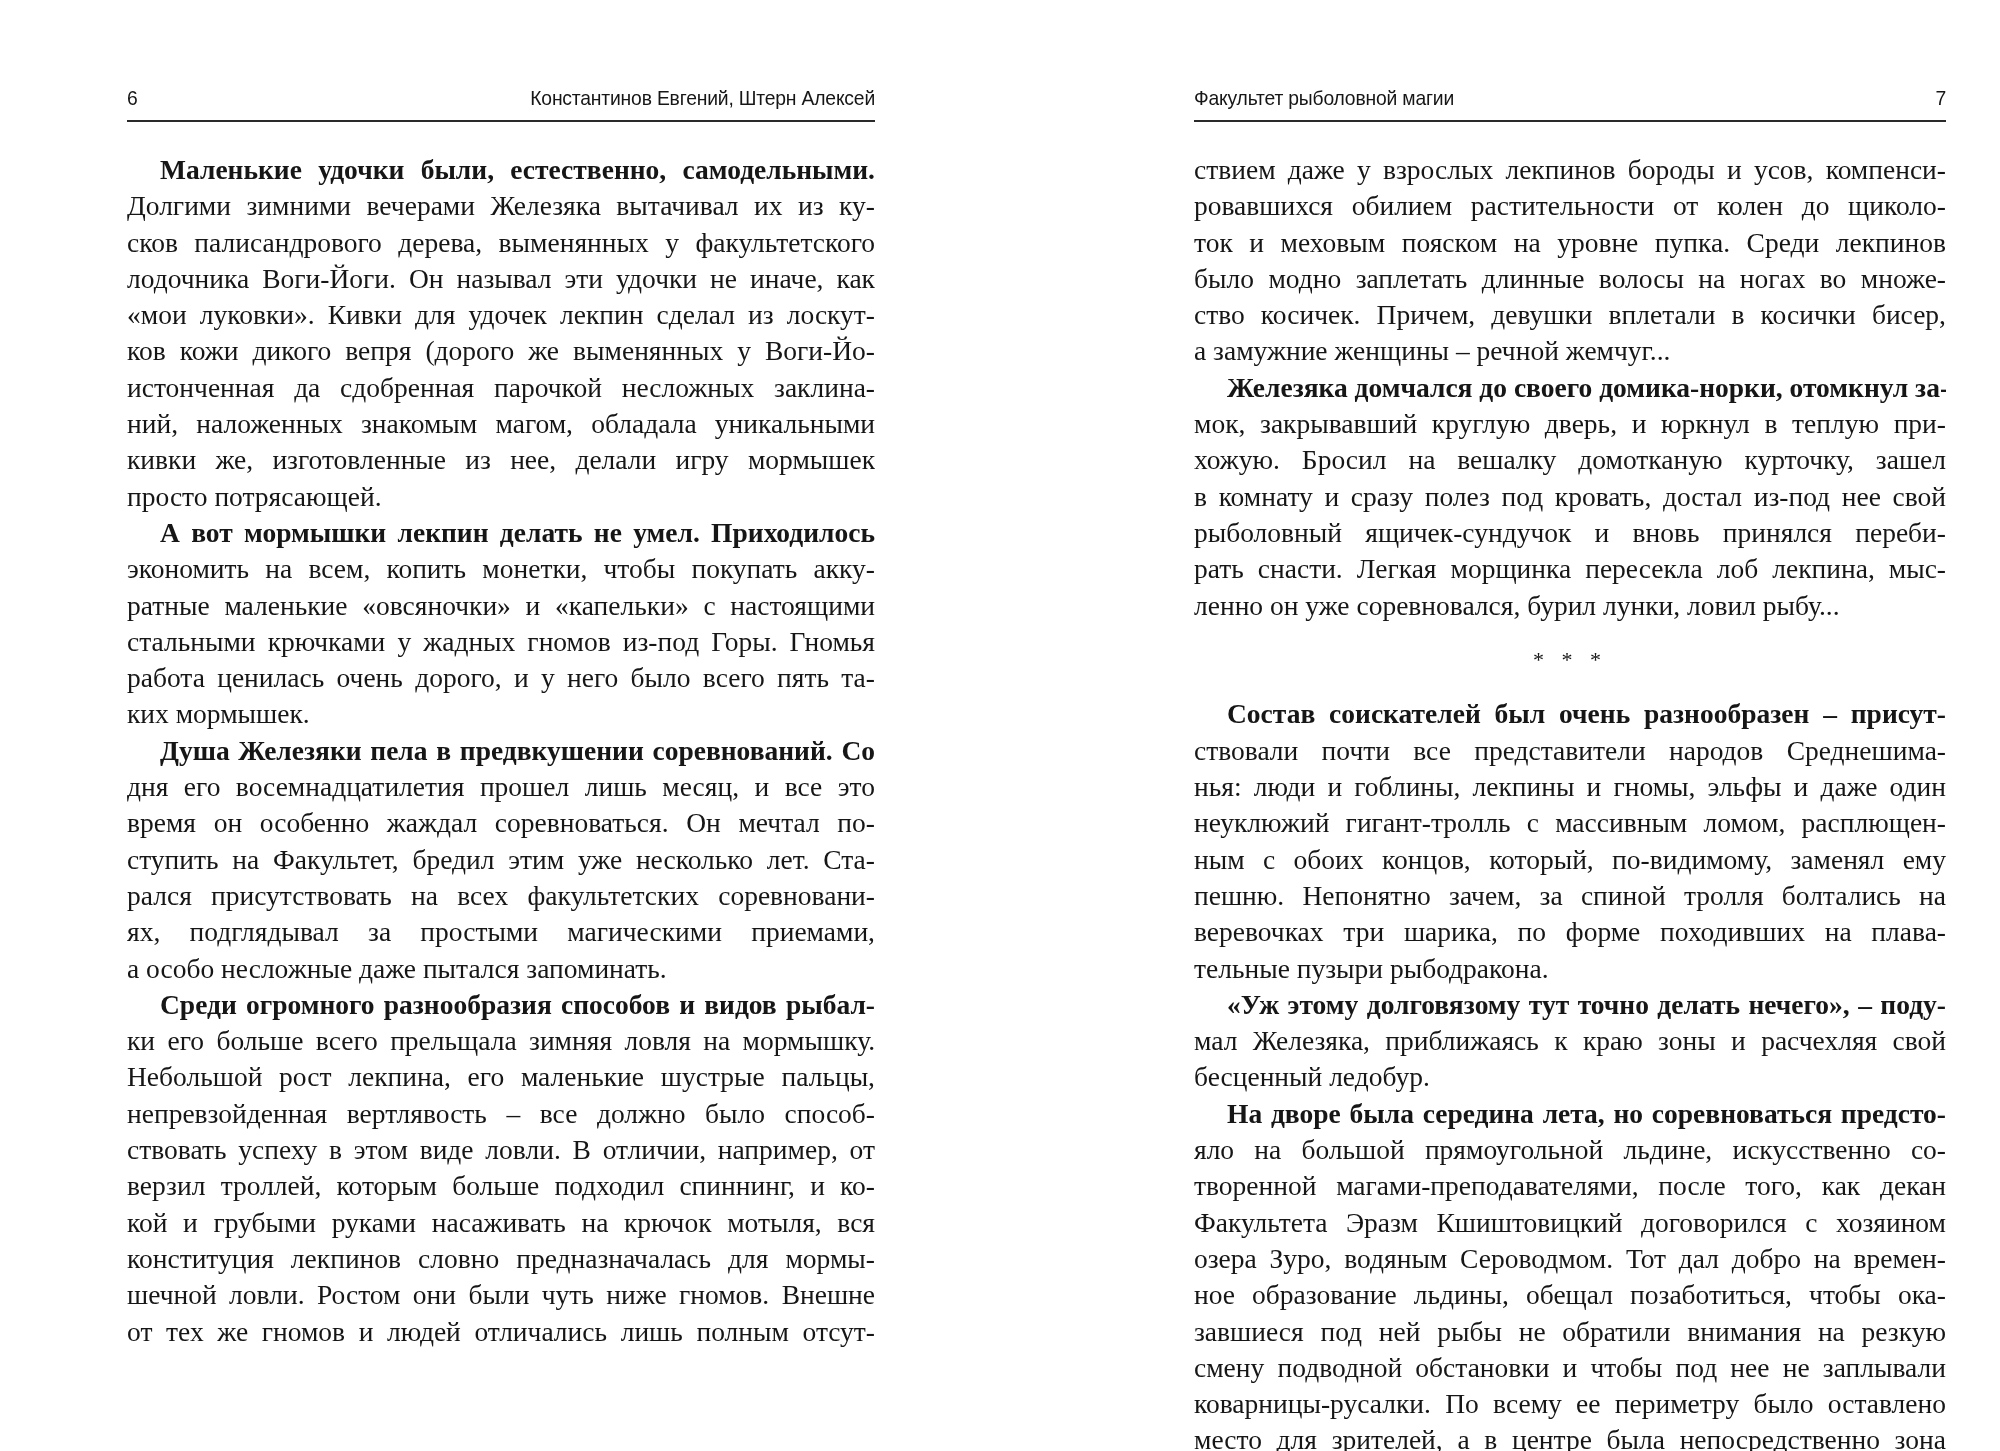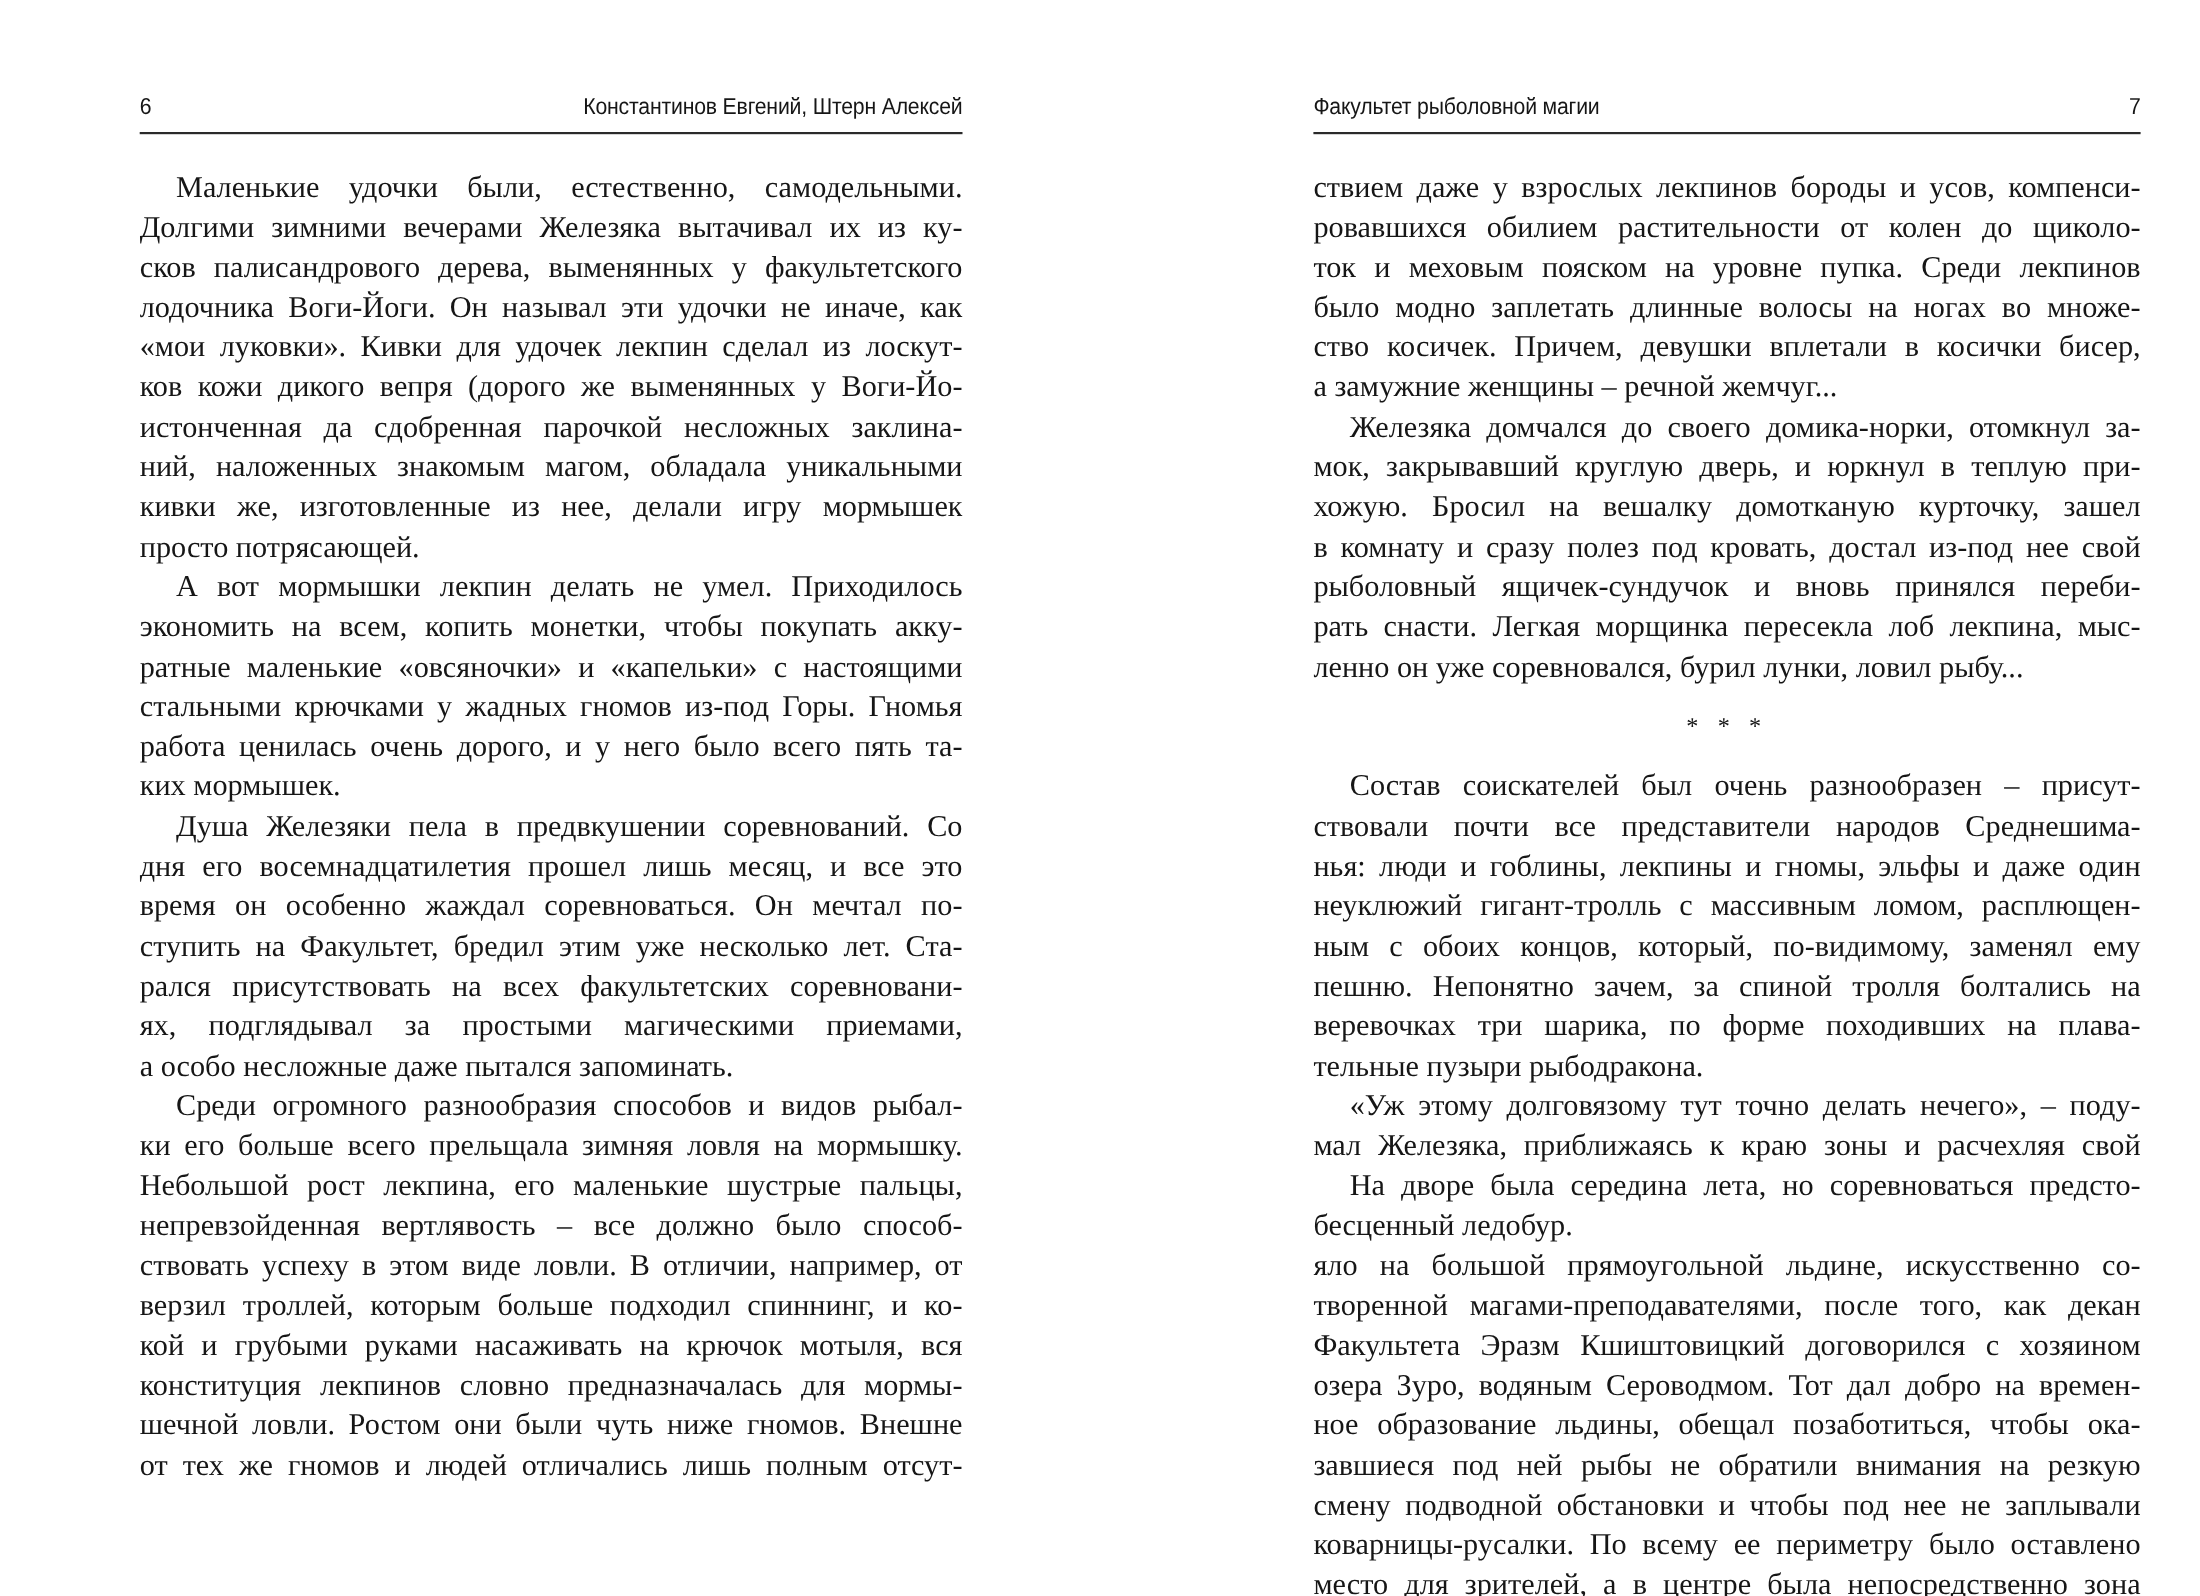--- a/index.html
+++ b/index.html
@@ -15,21 +15,21 @@
   }
   .rule { position: absolute; top: 120px; left: 0; right: 0; height: 0; border-top: 2px solid #2a2a2a; }
   .body-text {
     position: absolute; top: 152px; left: 0; right: 0;
     font-family: "Liberation Serif", serif; font-size: 27.5px;
   }
   .line {
     display: block; height: 36.3px; line-height: 36.3px; white-space: nowrap;
     text-align: justify; text-align-last: justify; overflow: hidden;
   }
-  .line.indent { padding-left: 33px; }
+  .line.indent { padding-left: 33px; font-weight: bold; }
   .line.last { text-align-last: left; }
   .line.sep { text-align: center; text-align-last: center; height: 72.6px; line-height: 72.6px; letter-spacing: 6px; font-size: 22px; }
 </style>
 </head>
 <body>
 
 <div class="page page-left">
   <div class="running-head">
     <span>6</span>
     <span>Константинов Евгений, Штерн Алексей</span>
@@ -96,22 +96,22 @@
       <span class="line indent">Состав соискателей был очень разнообразен – присут-</span>
       <span class="line">ствовали почти все представители народов Среднешима-</span>
       <span class="line">нья: люди и гоблины, лекпины и гномы, эльфы и даже один</span>
       <span class="line">неуклюжий гигант-тролль с массивным ломом, расплющен-</span>
       <span class="line">ным с обоих концов, который, по-видимому, заменял ему</span>
       <span class="line">пешню. Непонятно зачем, за спиной тролля болтались на</span>
       <span class="line">веревочках три шарика, по форме походивших на плава-</span>
       <span class="line last">тельные пузыри рыбодракона.</span>
       <span class="line indent">«Уж этому долговязому тут точно делать нечего», – поду-</span>
       <span class="line">мал Железяка, приближаясь к краю зоны и расчехляя свой</span>
+      <span class="line last">бесценный ледобур.</span>
       <span class="line indent">На дворе была середина лета, но соревноваться предсто-</span>
-      <span class="line last">бесценный ледобур.</span>
       <span class="line">яло на большой прямоугольной льдине, искусственно со-</span>
       <span class="line">творенной магами-преподавателями, после того, как декан</span>
       <span class="line">Факультета Эразм Кшиштовицкий договорился с хозяином</span>
       <span class="line">озера Зуро, водяным Сероводмом. Тот дал добро на времен-</span>
       <span class="line">ное образование льдины, обещал позаботиться, чтобы ока-</span>
       <span class="line">завшиеся под ней рыбы не обратили внимания на резкую</span>
       <span class="line">смену подводной обстановки и чтобы под нее не заплывали</span>
       <span class="line">коварницы-русалки. По всему ее периметру было оставлено</span>
       <span class="line">место для зрителей, а в центре была непосредственно зона</span>
     </div>

